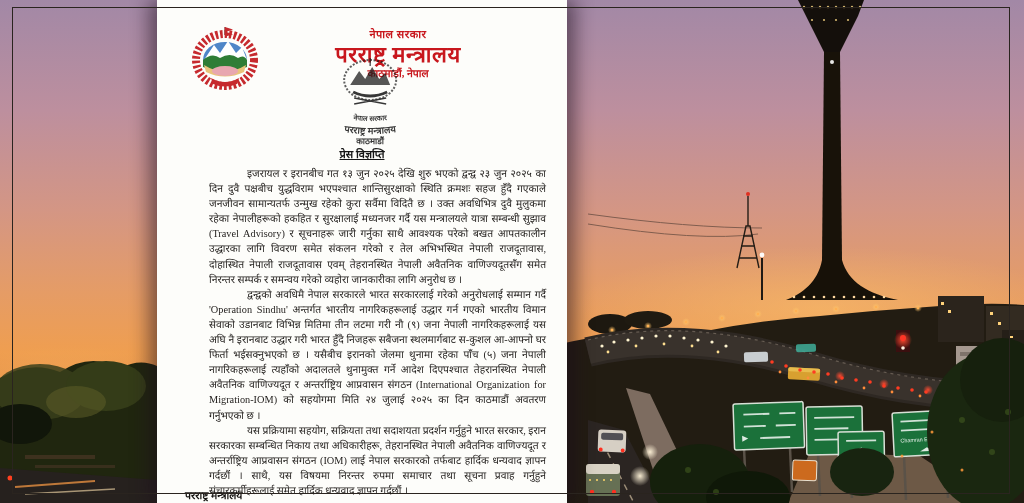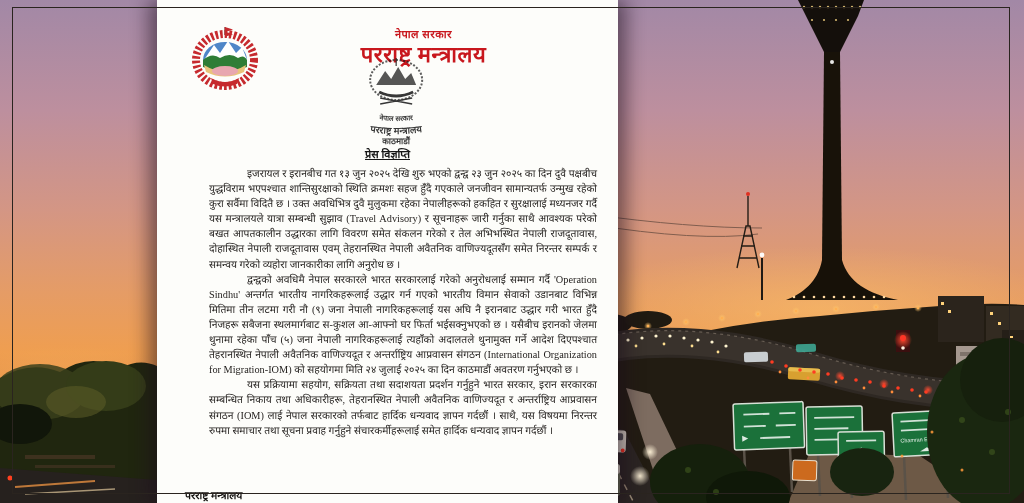--- a/index.html
+++ b/index.html
@@ -1,21 +1,21 @@
 <!DOCTYPE html>
 <html><head>
 <meta charset="utf-8">
 <style>
   html,body{margin:0;padding:0;background:#111;}
   .scene{position:relative;width:1024px;height:503px;overflow:hidden;background:#000;
          font-family:"Liberation Sans","DejaVu Sans",sans-serif;}
   .bg-svg{position:absolute;left:0;top:0;z-index:1;display:block;}
 
   
-  .page{position:absolute;left:157px;top:0;width:461px;height:503px;z-index:20;
+  .page{position:absolute;left:157px;top:0;width:410px;height:503px;z-index:20;
         background:#fdfdfa;
         box-shadow:-10px 0 16px rgba(30,15,30,.45), 10px 0 16px rgba(30,15,30,.45);
         color:#1d1b1a;}
   .page-header{position:absolute;left:0;top:0;width:100%;height:166px;}
   .emblem{position:absolute;left:32px;top:26px;width:72px;height:64px;}
   .red-head{position:absolute;left:108px;right:36px;top:29px;text-align:center;
             color:#c8171d;line-height:1.05;
             font-family:"Liberation Serif","DejaVu Serif",serif;}
   .red-govt{font-size:11px;font-weight:bold;letter-spacing:.5px;}
   .red-ministry{font-size:22px;font-weight:bold;margin-top:2px;letter-spacing:.5px;}
@@ -359,20 +359,21 @@
         <path d="M14,39 Q35,52 56,39 L54,46 Q35,55 16,46 Z" fill="#e9c37a"></path>
         <ellipse cx="35" cy="45" rx="13" ry="5" fill="#e8a7b0"></ellipse>
         <path d="M21,52 Q35,60 49,52 L47,58 Q35,63 23,58 Z" fill="#c62a2e"></path>
         <line x1="35" y1="1" x2="35" y2="9" stroke="#7a1f1f" stroke-width="1.2"></line>
         <path d="M35,1 l8,2.6 l-8,2.6 z M35,5.6 l8,2.6 l-8,2.6 z" fill="#c62a2e"></path>
       </svg>
 
       <div class="red-head">
         <div class="red-govt">नेपाल सरकार</div>
         <div class="red-ministry">परराष्ट्र मन्त्रालय</div>
+        <div class="red-place">काठमाडौं, नेपाल</div>
       </div>
 
       <svg class="stamp" viewBox="0 0 136 88" aria-hidden="true">
         <g opacity=".88">
           <ellipse cx="68" cy="22" rx="26" ry="20" fill="none" stroke="#1c1c1c" stroke-width="2" stroke-dasharray="2 1.6" opacity=".8"></ellipse>
           <path d="M48,27 L57,13 L63,21 L70,9 L77,21 L83,15 L88,27 Z" fill="#1c1c1c" opacity=".85"></path>
           <path d="M51,34 Q68,42 85,34" fill="none" stroke="#1c1c1c" stroke-width="3"></path>
           <line x1="68" y1="0" x2="68" y2="8" stroke="#1c1c1c" stroke-width="1.2"></line>
           <path d="M52,40 L84,46 M84,40 L52,46" stroke="#1c1c1c" stroke-width="1.4"></path>
           <defs>

